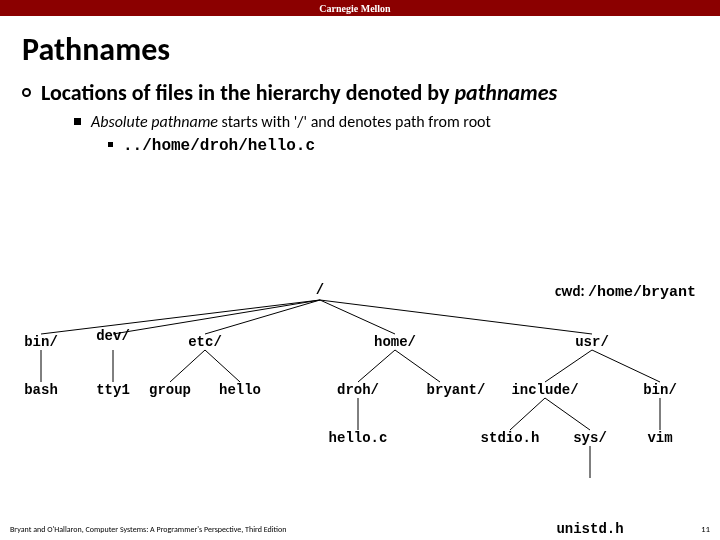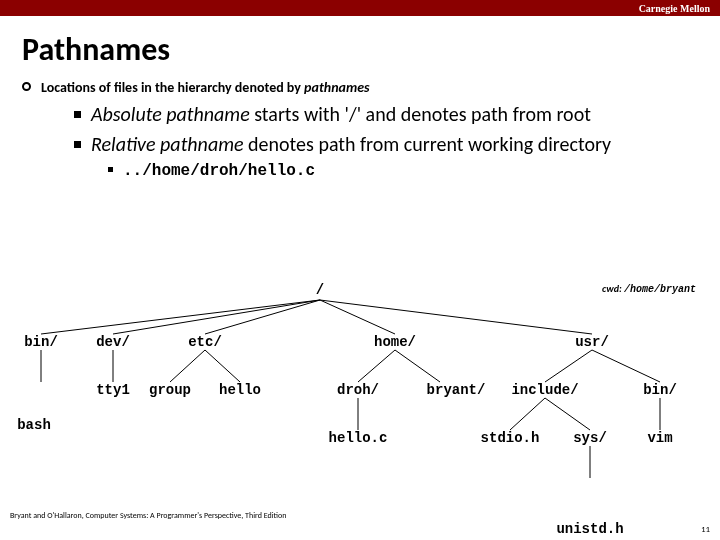--- a/index.html
+++ b/index.html
@@ -1,54 +1,51 @@
 <!DOCTYPE html>
 <html><head>
 <meta charset="utf-8">
 <style>
   * { margin: 0; padding: 0; box-sizing: border-box; }
   html, body { width: 720px; height: 540px; font-family: Calibri, Arial, sans-serif; background: #fff; color: #000; overflow: hidden; }
   .slide { width: 720px; height: 540px; position: relative; }
-  .topbar { height: 16px; background: #8b0000; display: flex; justify-content: flex-end; align-items: center; padding-right: 10px; }
+  .topbar { height: 16px; background: #8b0000; display: flex; justify-content: center; align-items: center; padding-right: 10px; }
   .topbar-text { color: #fff; font-size: 10px; font-weight: bold; font-family: "Times New Roman", serif; }
   .title { font-size: 32px; font-weight: bold; padding: 14px 0 10px 22px; }
   .content { padding: 0 30px 0 44px; }
-  .b1 { font-size: 14px; font-weight: bold; }
+  .b1 { font-size: 22px; font-weight: bold; }
   .circ { display: inline-block; width: 9px; height: 9px; border: 2px solid #000; border-radius: 50%; margin-right: 10px; vertical-align: middle; position: relative; top: -2px; margin-left: -22px; }
-  .b2 { font-size: 20px; padding-left: 30px; margin-top: 6px; }
+  .b2 { font-size: 16px; padding-left: 30px; margin-top: 6px; }
   .sq { display: inline-block; width: 7px; height: 7px; background: #000; margin-right: 10px; vertical-align: middle; position: relative; top: -2px; }
   .b3 { font-size: 16px; padding-left: 64px; margin-top: 4px; }
   .sq-sm { display: inline-block; width: 5px; height: 5px; background: #000; margin-right: 10px; vertical-align: middle; position: relative; top: -2px; }
   .mono { font-family: "Courier New", monospace; font-weight: bold; }
   .diagram { position: absolute; left: 0; top: 282px; width: 720px; height: 220px; }
   .diagram svg { position: absolute; left: 0; top: 0; width: 720px; height: 220px; }
   .node { position: absolute; font-family: "Courier New", monospace; font-weight: bold; font-size: 14px; white-space: nowrap; transform: translateX(-50%); }
-  .cwd { position: absolute; right: 24px; top: 0; font-size: 10px; font-weight: bold; font-style: italic; }
+  .cwd { position: absolute; right: 24px; top: 0; font-size: 15px; font-weight: bold; }
   .cwd .mono { font-weight: bold; }
-  .footer { position: absolute; bottom: 20px; left: 10px; font-size: 8px; color: #000; }
+  .footer { position: absolute; bottom: 6px; left: 10px; font-size: 8px; color: #000; }
   .pagenum { position: absolute; bottom: 6px; right: 10px; font-size: 9px; }
 </style>
 </head>
 <body>
 
 <div class="slide">
   <div class="topbar">
     <span class="topbar-text">Carnegie Mellon</span>
   </div>
   <h1 class="title">Pathnames</h1>
 
   <div class="content">
     <div class="b1">
       <span class="circ"></span><span>Locations of files in the hierarchy denoted by </span><i>pathnames</i>
     </div>
     <div class="b2">
       <span class="sq"></span><i>Absolute pathname</i><span> starts with '/' and denotes path from root</span>
-    </div>
-    <div class="b2">
-      <span class="sq"></span><i>Relative pathname</i><span> denotes path from current working directory</span>
     </div>
     <div class="b3">
       <span class="sq-sm"></span><span class="mono">../home/droh/hello.c</span>
     </div>
   </div>
 
   <div class="diagram">
     <div class="cwd">
       <span>cwd:</span>
       <span class="mono">/home/bryant</span>
@@ -77,26 +74,26 @@
         <line x1="545" y1="116" x2="590" y2="148"></line>
         <line x1="660" y1="116" x2="660" y2="148"></line>
 
         <line x1="590" y1="164" x2="590" y2="196"></line>
       </g>
     </svg>
 
     <div class="node" style="left:320px; top:0px;">/</div>
 
     <div class="node" style="left:41px;  top:52px;">bin/</div>
-    <div class="node" style="left:113px; top:52px;text-align:center;">dev/</div>
+    <div class="node" style="left:113px; top:46px;text-align:center;">dev/</div>
     <div class="node" style="left:205px; top:52px;">etc/</div>
     <div class="node" style="left:395px; top:52px;">home/</div>
     <div class="node" style="left:592px; top:52px;">usr/</div>
 
-    <div class="node" style="left:34px;  top:100px;margin-top:35px;">bash</div>
+    <div class="node" style="left:41px;  top:100px;">bash</div>
     <div class="node" style="left:113px; top:100px;">tty1</div>
     <div class="node" style="left:170px; top:100px;">group</div>
     <div class="node" style="left:240px; top:100px;">hello</div>
     <div class="node" style="left:358px; top:100px;">droh/</div>
     <div class="node" style="left:456px; top:100px;">bryant/</div>
     <div class="node" style="left:545px; top:100px;">include/</div>
     <div class="node" style="left:660px; top:100px;">bin/</div>
 
     <div class="node" style="left:358px; top:148px;">hello.c</div>
     <div class="node" style="left:510px; top:148px;">stdio.h</div>

